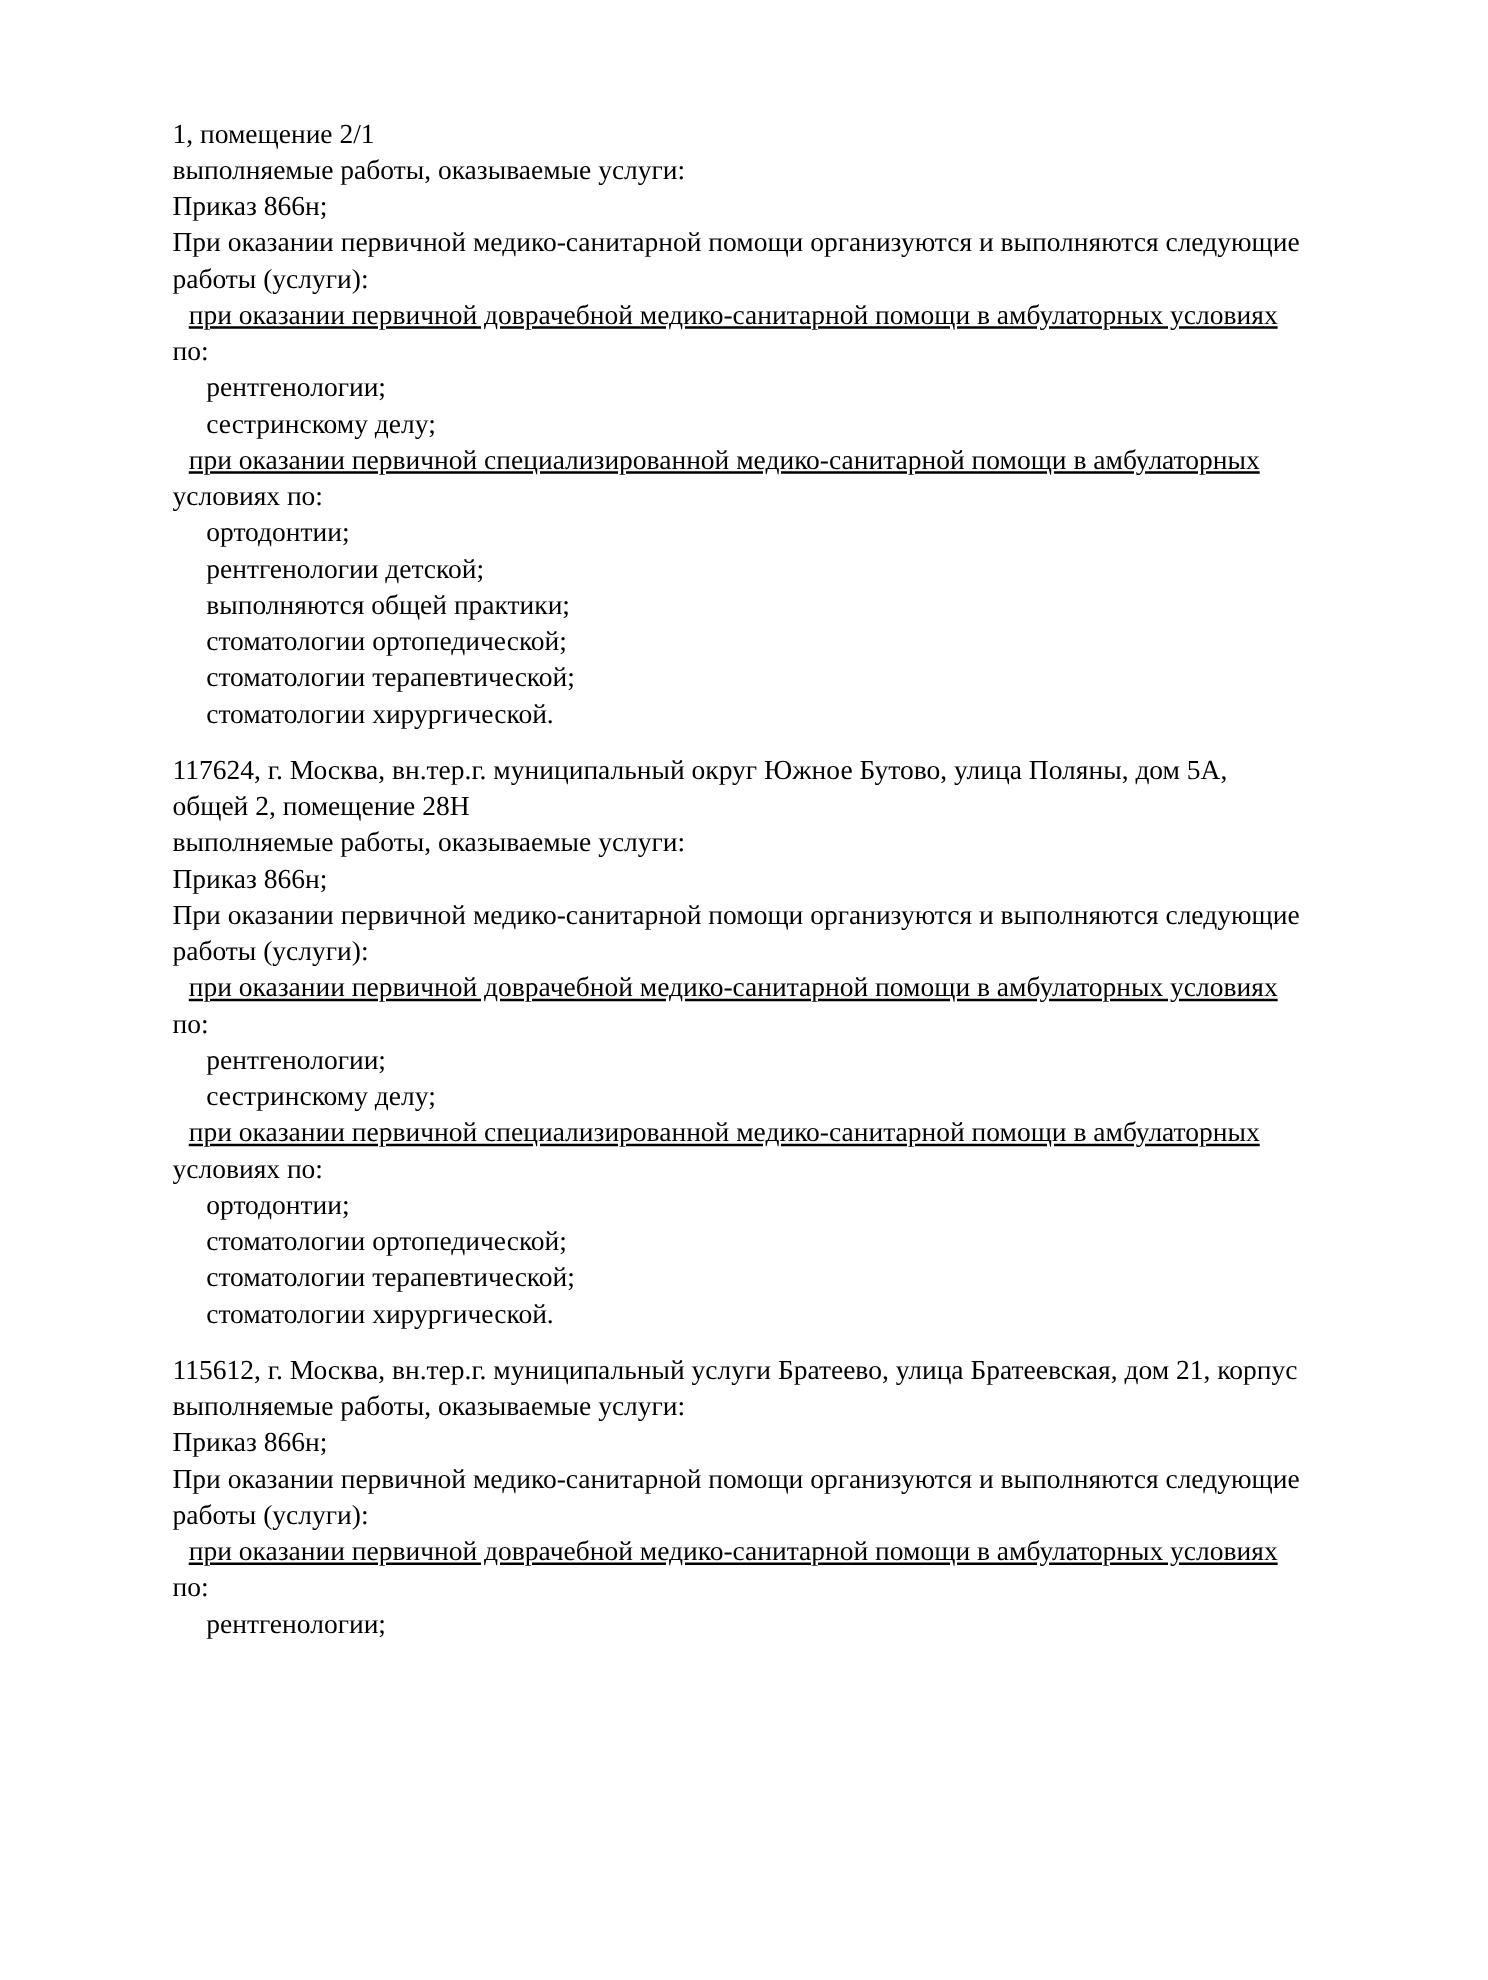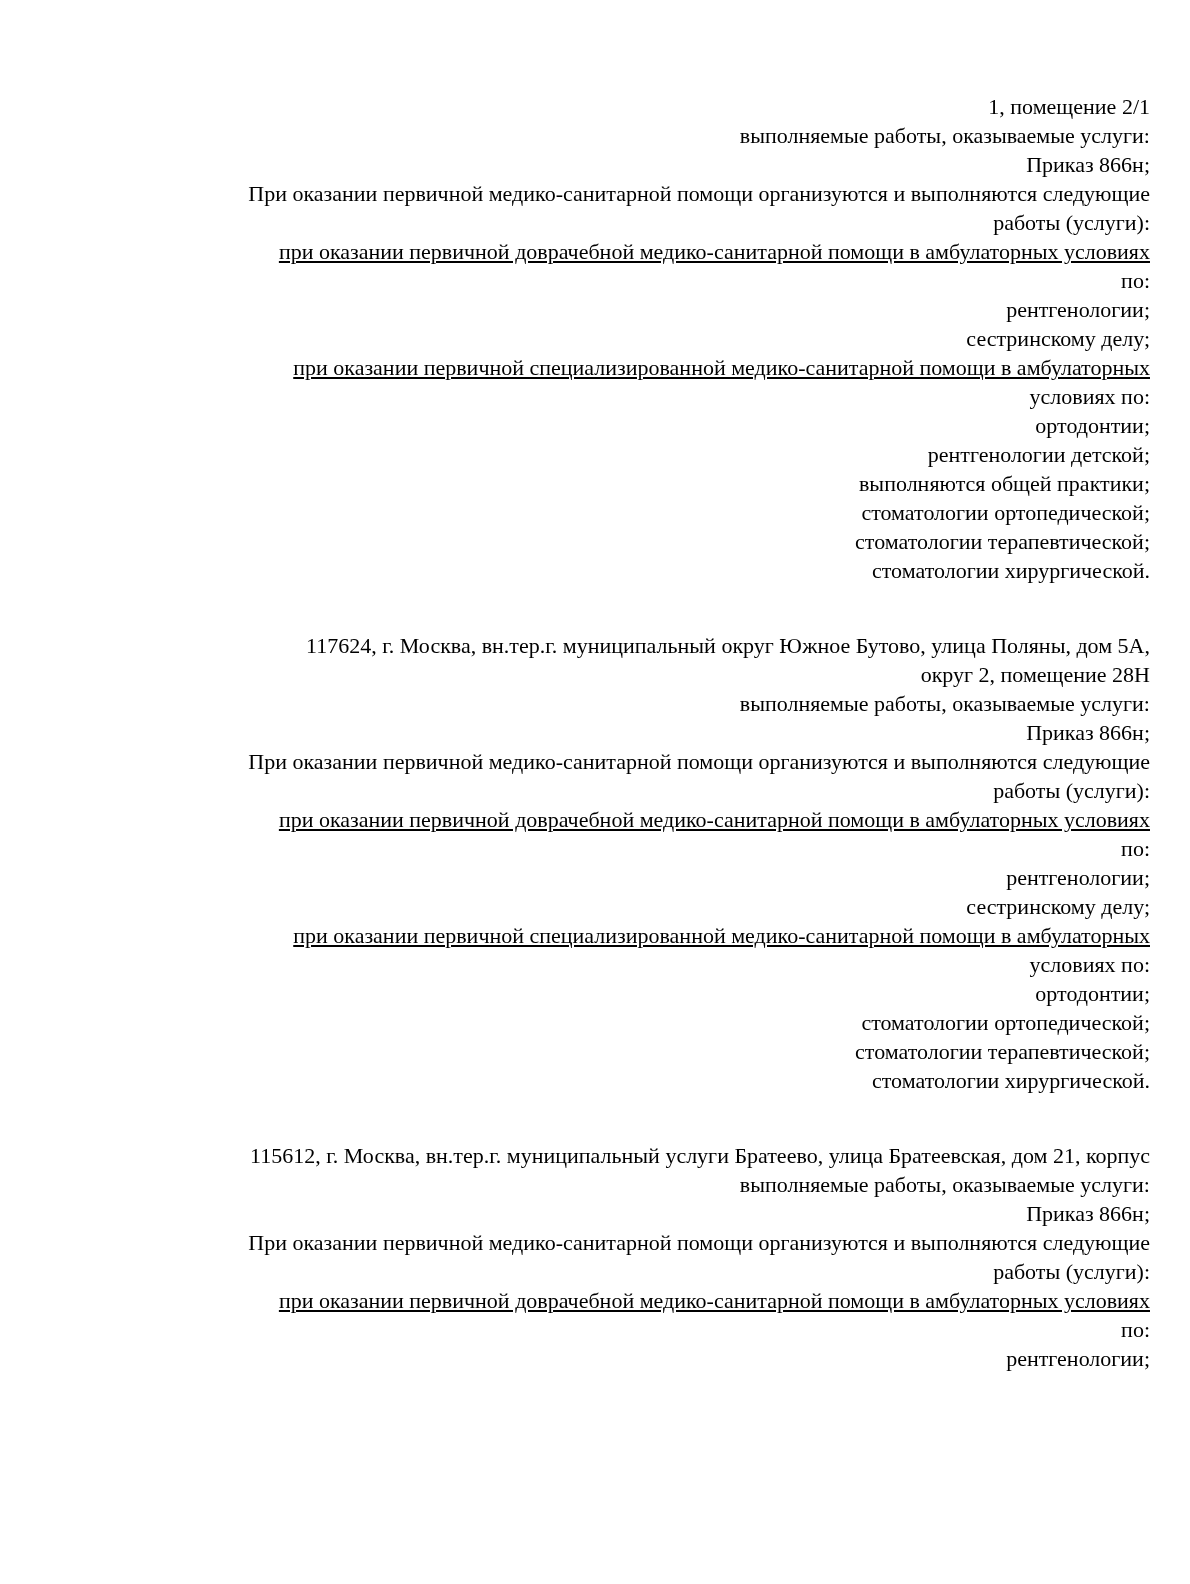--- a/index.html
+++ b/index.html
@@ -12,27 +12,26 @@
     background: #ffffff;
     color: #000000;
     font-family: "Liberation Serif", serif;
     overflow: hidden;
   }
   .page {
     box-sizing: border-box;
     width: 1190px;
     height: 1584px;
     padding: 92px 40px 0 138px;
-    text-align: right;
   }
   .section {
     margin: 0;
   }
   .section + .section {
-    margin-top: 46px;
+    margin-top: 16px;
   }
   .line {
     font-size: 22px;
     line-height: 29px;
     white-space: nowrap;
   }
   .indent-0 { padding-left: 0; }
   .indent-1 { padding-left: 13px; text-decoration: underline; }
   .indent-2 { padding-left: 27px; }
 </style>
@@ -54,21 +53,21 @@
       <div class="line indent-0">условиях по:</div>
       <div class="line indent-2">ортодонтии;</div>
       <div class="line indent-2">рентгенологии детской;</div>
       <div class="line indent-2">выполняются общей практики;</div>
       <div class="line indent-2">стоматологии ортопедической;</div>
       <div class="line indent-2">стоматологии терапевтической;</div>
       <div class="line indent-2">стоматологии хирургической.</div>
     </div>
     <div class="section">
       <div class="line indent-0">117624, г. Москва, вн.тер.г. муниципальный округ Южное Бутово, улица Поляны, дом 5А,</div>
-      <div class="line indent-0">округ 2, помещение 28Н</div>
+      <div class="line indent-0">общей 2, помещение 28Н</div>
       <div class="line indent-0">выполняемые работы, оказываемые услуги:</div>
       <div class="line indent-0">Приказ 866н;</div>
       <div class="line indent-0">При оказании первичной медико-санитарной помощи организуются и выполняются следующие</div>
       <div class="line indent-0">работы (услуги):</div>
       <div class="line indent-1">при оказании первичной доврачебной медико-санитарной помощи в амбулаторных условиях</div>
       <div class="line indent-0">по:</div>
       <div class="line indent-2">рентгенологии;</div>
       <div class="line indent-2">сестринскому делу;</div>
       <div class="line indent-1">при оказании первичной специализированной медико-санитарной помощи в амбулаторных</div>
       <div class="line indent-0">условиях по:</div>

